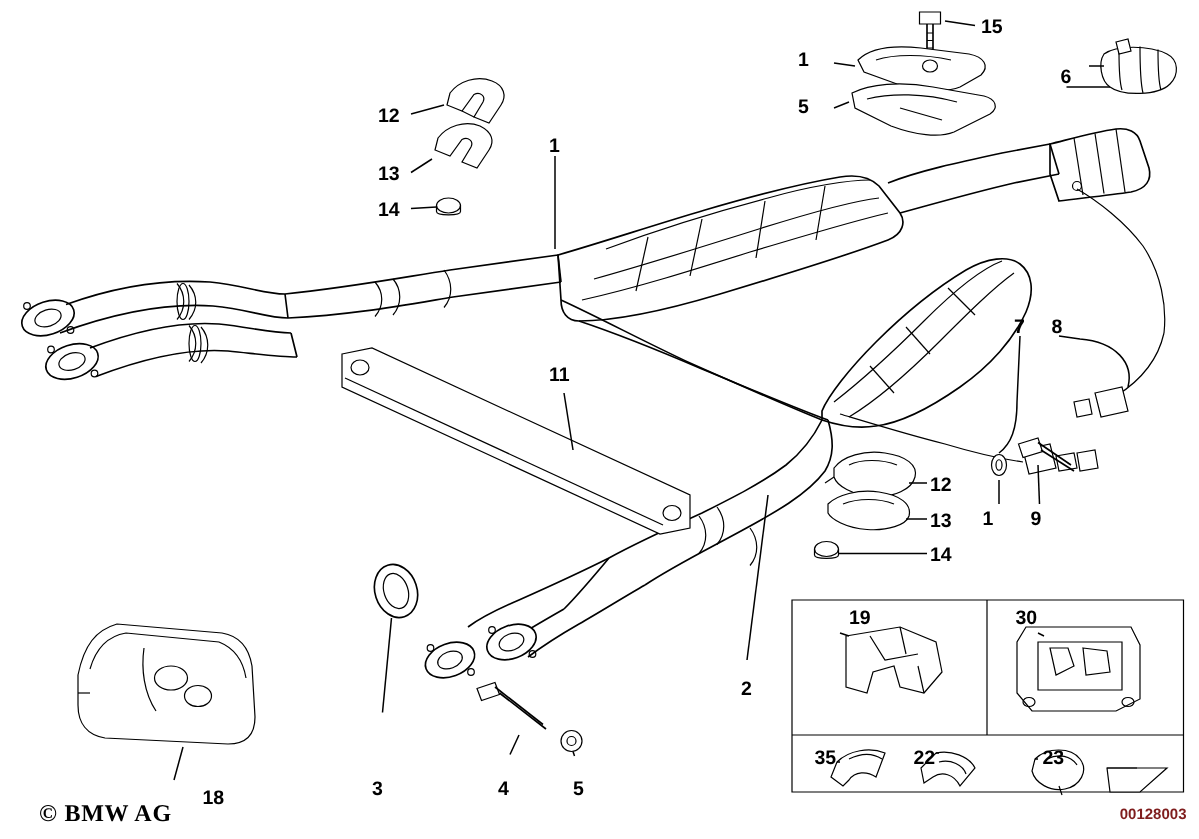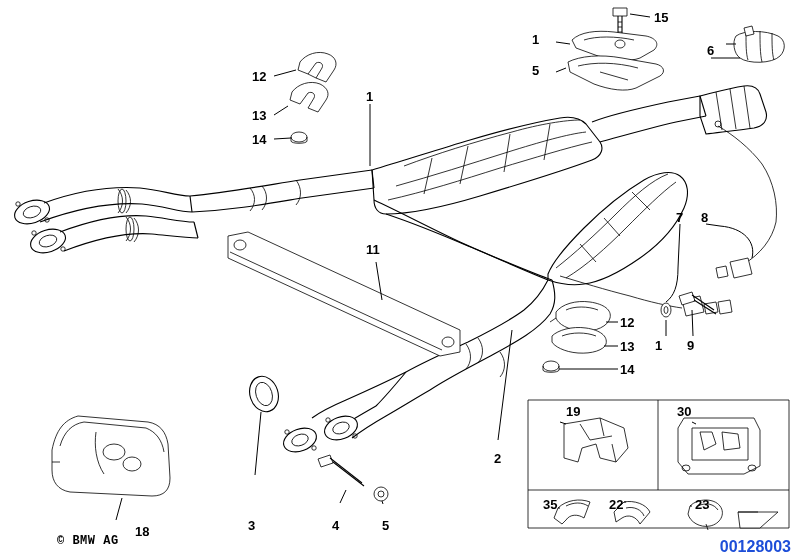--- a/index.html
+++ b/index.html
@@ -23,36 +23,35 @@
     font-size: 13px;
     font-weight: bold;
     color: #000000;
     white-space: nowrap;
     line-height: 13px;
   }
   .brand {
     position: absolute;
     left: 26px;
     top: 534px;
-    font-family: Liberation Mono, monospace;
-    font-size: 12px;
+    font-family: Liberation Serif, serif;
+    font-size: 16px;
     font-weight: bold;
     letter-spacing: 0.5px;
     color: #000000;
     white-space: nowrap;
-    margin-left: 31px;
   }
   .partno {
     position: absolute;
     right: 8px;
     top: 538px;
     font-family: "Liberation Sans", sans-serif;
-    font-size: 16px;
+    font-size: 10px;
     font-weight: bold;
-    color: #1d4ed8;
+    color: #7f1d1d;
     white-space: nowrap;
   }
   svg.art {
     position: absolute;
     left: 0;
     top: 0;
     width: 799px;
     height: 559px;
   }
   .ln { stroke: #000; stroke-width: 1; fill: none; }

